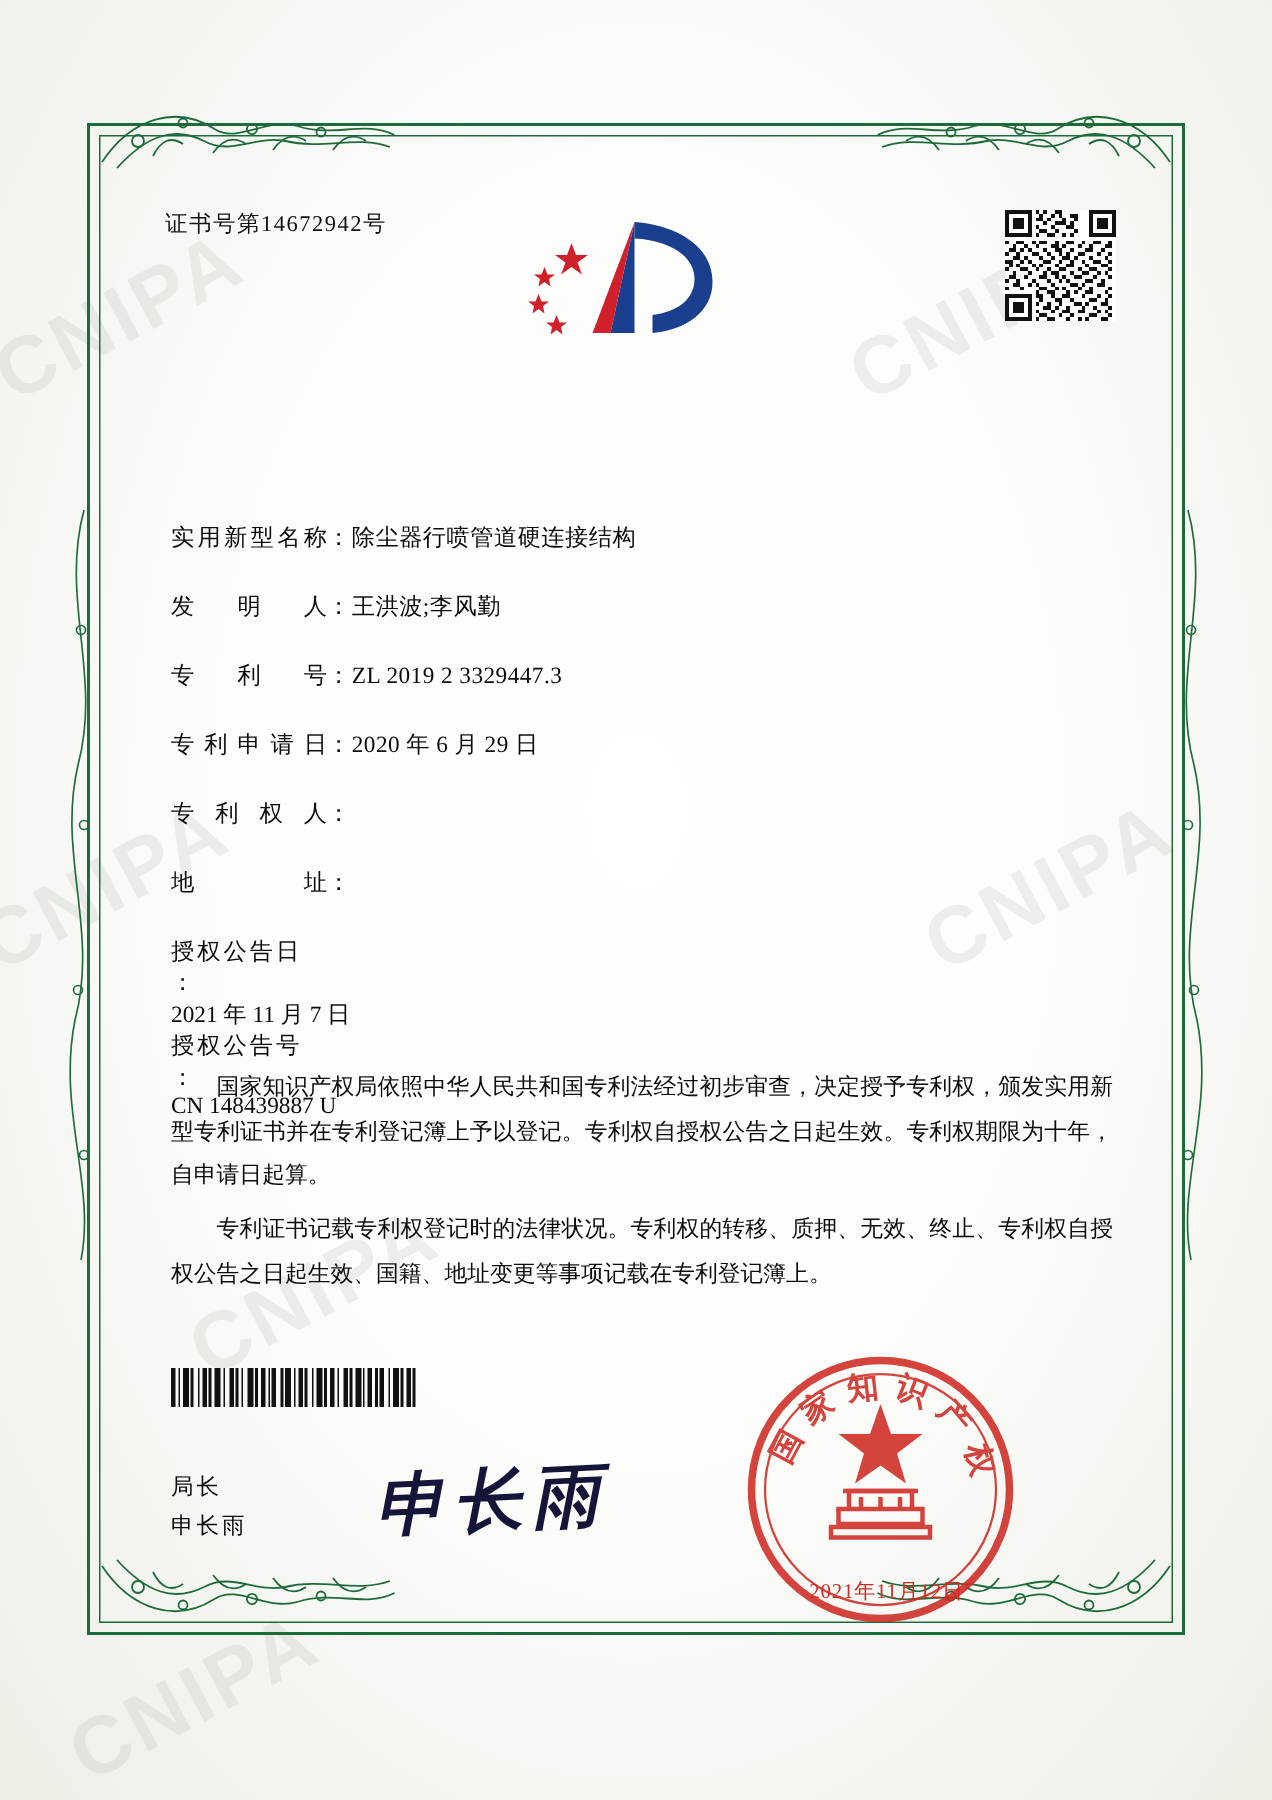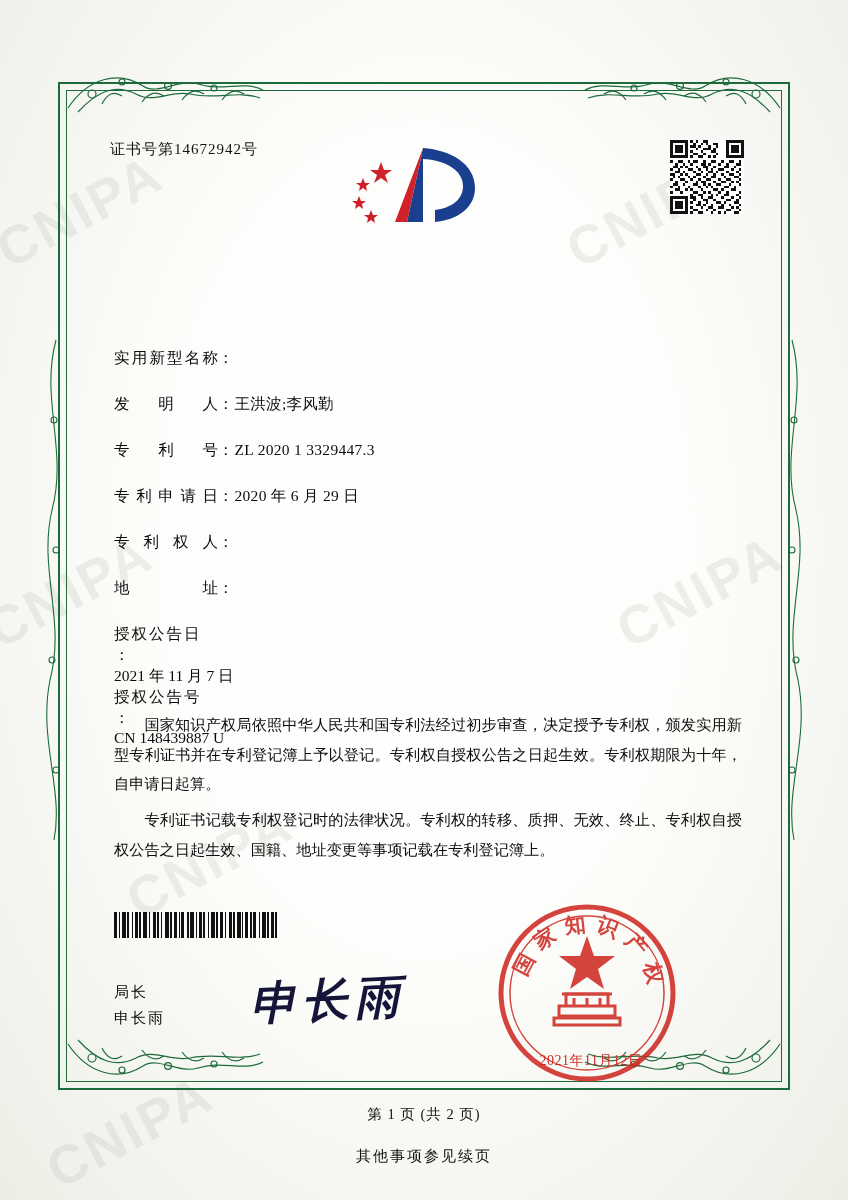--- a/index.html
+++ b/index.html
@@ -569,40 +569,41 @@
       <div class="field-row">
         <span class="field-label">
             <span>实</span>
             <span>用</span>
             <span>新</span>
             <span>型</span>
             <span>名</span>
             <span>称</span>
           </span>
         <span class="field-sep">：</span>
+        <span class="field-value">除尘器行喷管道硬连接结构</span>
       </div>
 
       <div class="field-row">
         <span class="field-label">
             <span>发</span>
             <span>明</span>
             <span>人</span>
           </span>
         <span class="field-sep">：</span>
         <span class="field-value">王洪波;李风勤</span>
       </div>
 
       <div class="field-row">
         <span class="field-label">
             <span>专</span>
             <span>利</span>
             <span>号</span>
           </span>
         <span class="field-sep">：</span>
-        <span class="field-value">ZL 2020 1 3329447.3</span>
+        <span class="field-value">ZL 2019 2 3329447.3</span>
       </div>
 
       <div class="field-row">
         <span class="field-label">
             <span>专</span>
             <span>利</span>
             <span>申</span>
             <span>请</span>
             <span>日</span>
           </span>
@@ -751,16 +752,14 @@
         </defs>
         <text font-family="'DejaVu Serif','Liberation Serif',serif" font-size="21" font-weight="bold" fill="#cf2b24" letter-spacing="9">
           <textPath href="#sealArc" startOffset="8%">国家知识产权局</textPath>
         </text>
       </svg>
     </div>
     <div class="seal-date">2021年11月12日</div>
 
   </div>
 
-  <div class="page-num">第 1 页 (共 2 页)</div>
-  <div class="footnote">其他事项参见续页</div>
 
 </div>
 
 </body></html>

